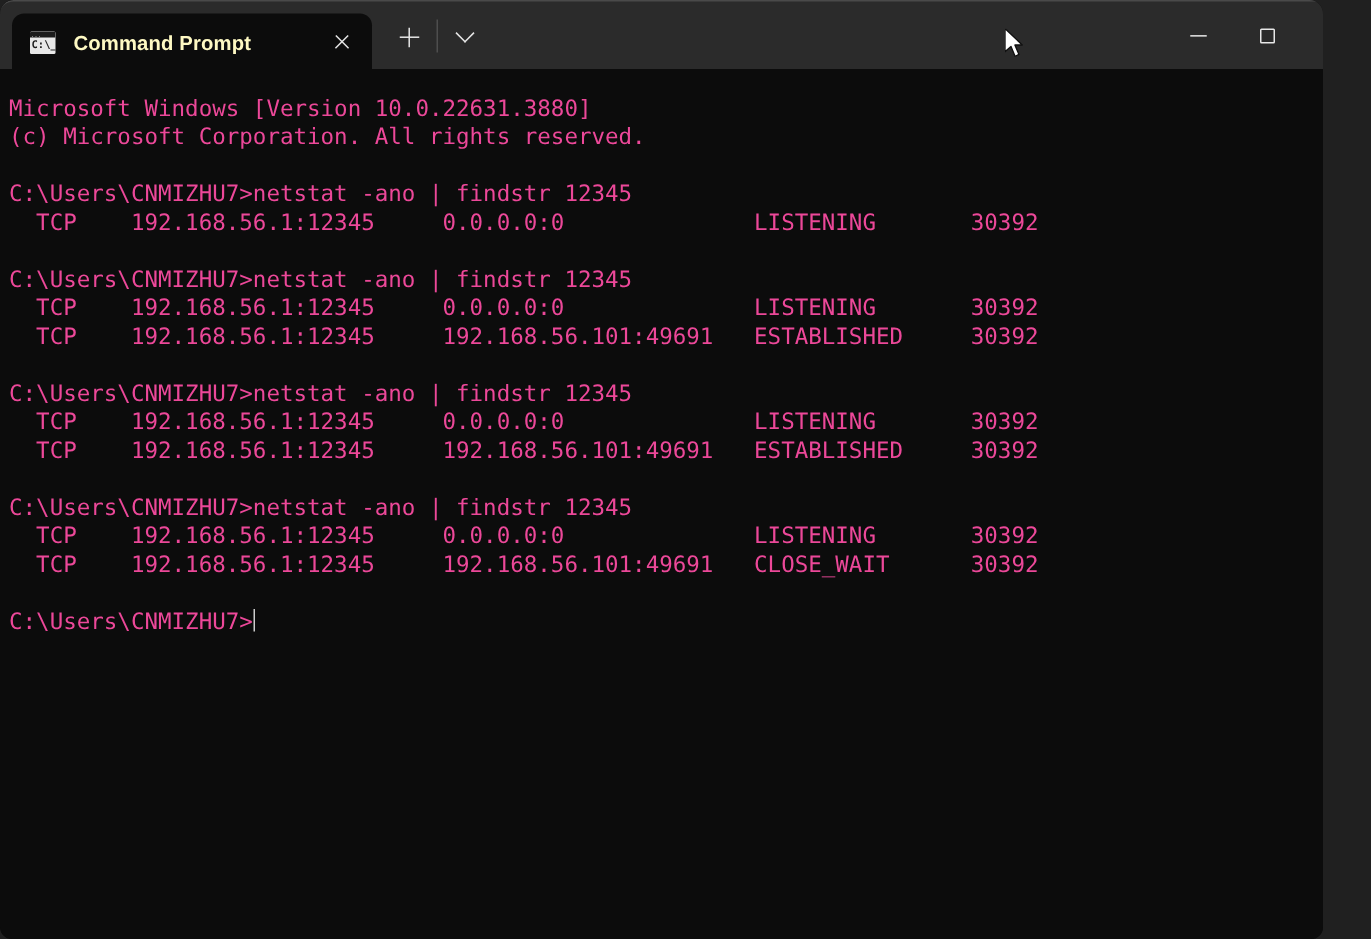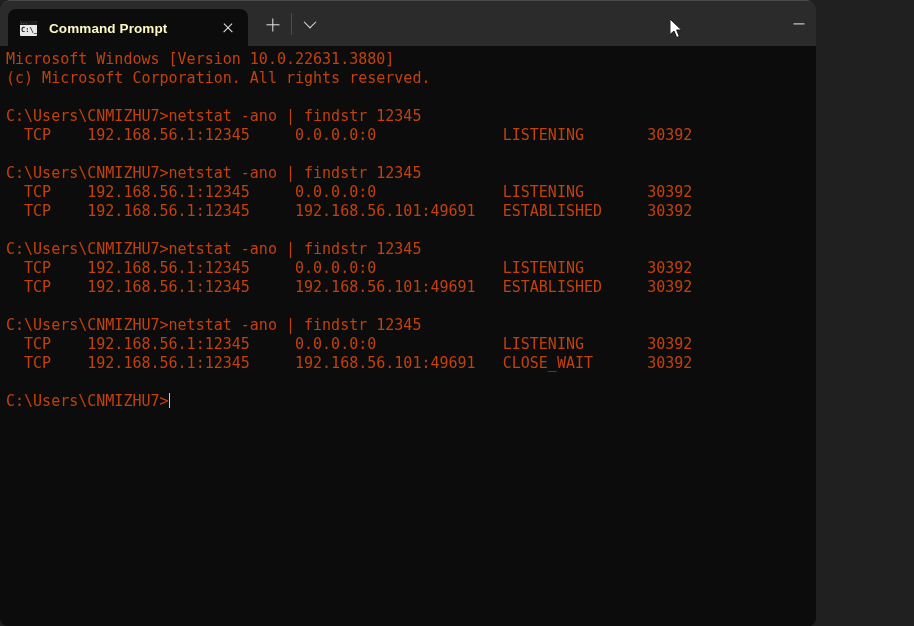--- a/index.html
+++ b/index.html
@@ -12,21 +12,21 @@
     width: 914px;
     height: 626px;
     overflow: hidden;
     font-family: "Liberation Sans", sans-serif;
   }
 
   .window {
     position: absolute;
     left: 0;
     top: 0;
-    width: 816px;
+    width: 882px;
     height: 626px;
     background: #0c0c0c;
     border-radius: 9px 9px 8px 8px;
     overflow: hidden;
     box-sizing: border-box;
   }
 
   
   .titlebar {
     position: absolute;
@@ -235,27 +235,27 @@
     width: 914px;
     height: 580px;
     background: #0c0c0c;
     overflow: hidden;
     border-radius: 0 0 8px 8px;
   }
 
   .console-text {
     position: absolute;
     left: 6px;
-    top: 4px;
+    top: 17px;
     margin: 0;
     padding: 0;
     font-family: "DejaVu Sans Mono", "Liberation Mono", monospace;
     font-size: 15px;
     line-height: 19px;
-    color: #c2410c;
+    color: #ec4899;
     white-space: pre;
     letter-spacing: 0px;
   }
 
   .caret {
     display: inline-block;
     width: 1.5px;
     height: 15px;
     background: #cccccc;
     vertical-align: -2px;

